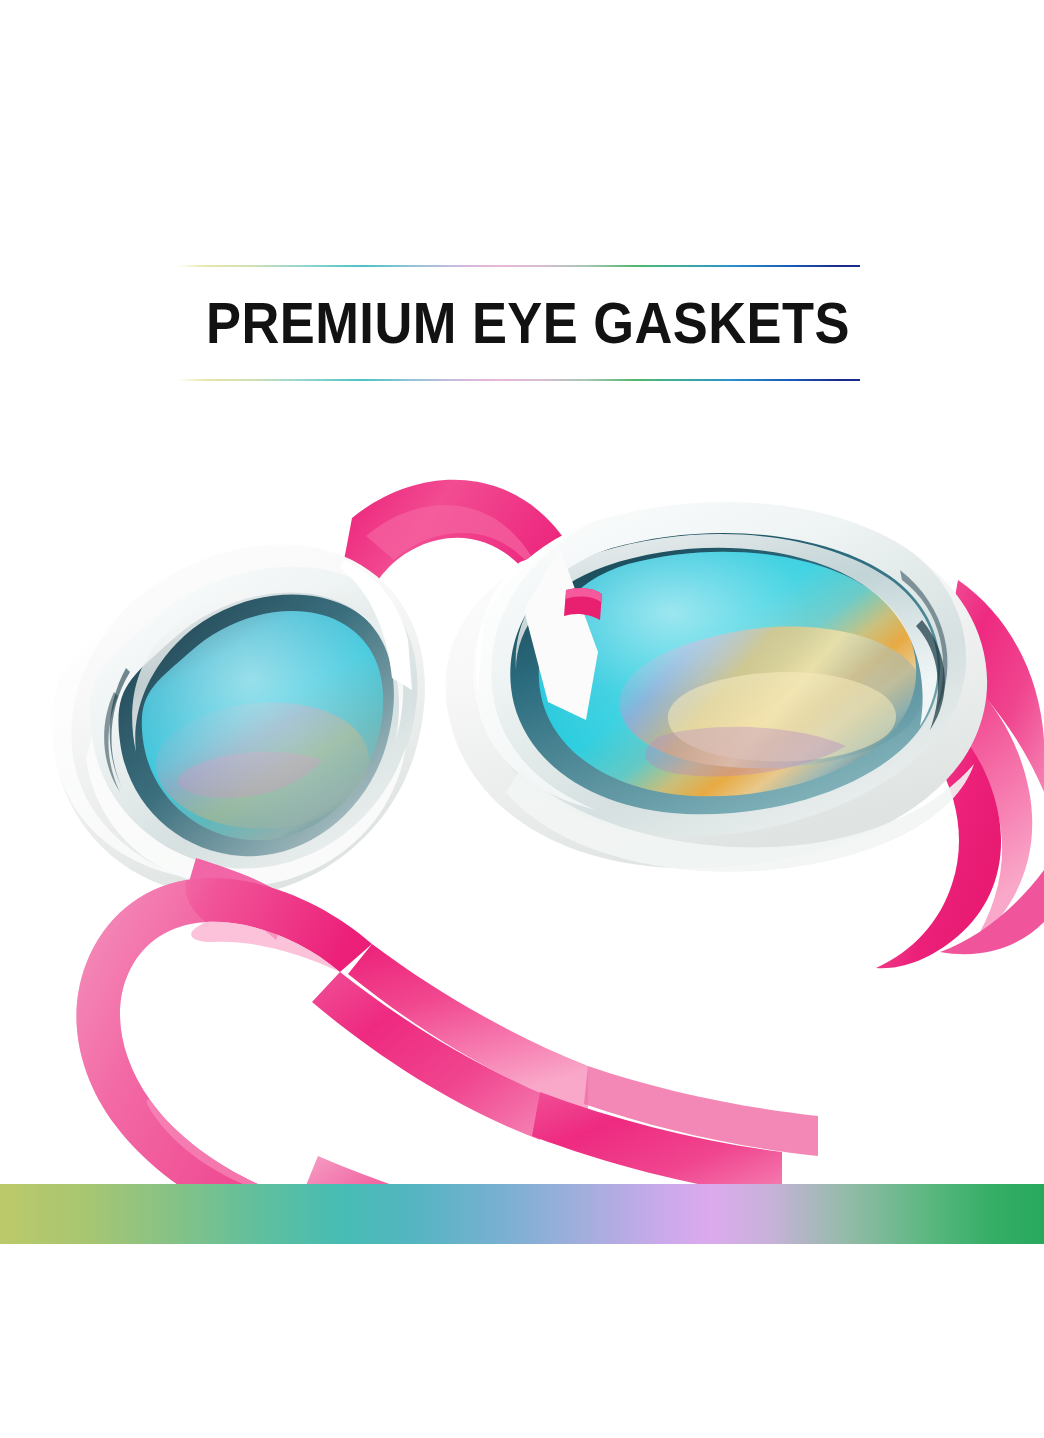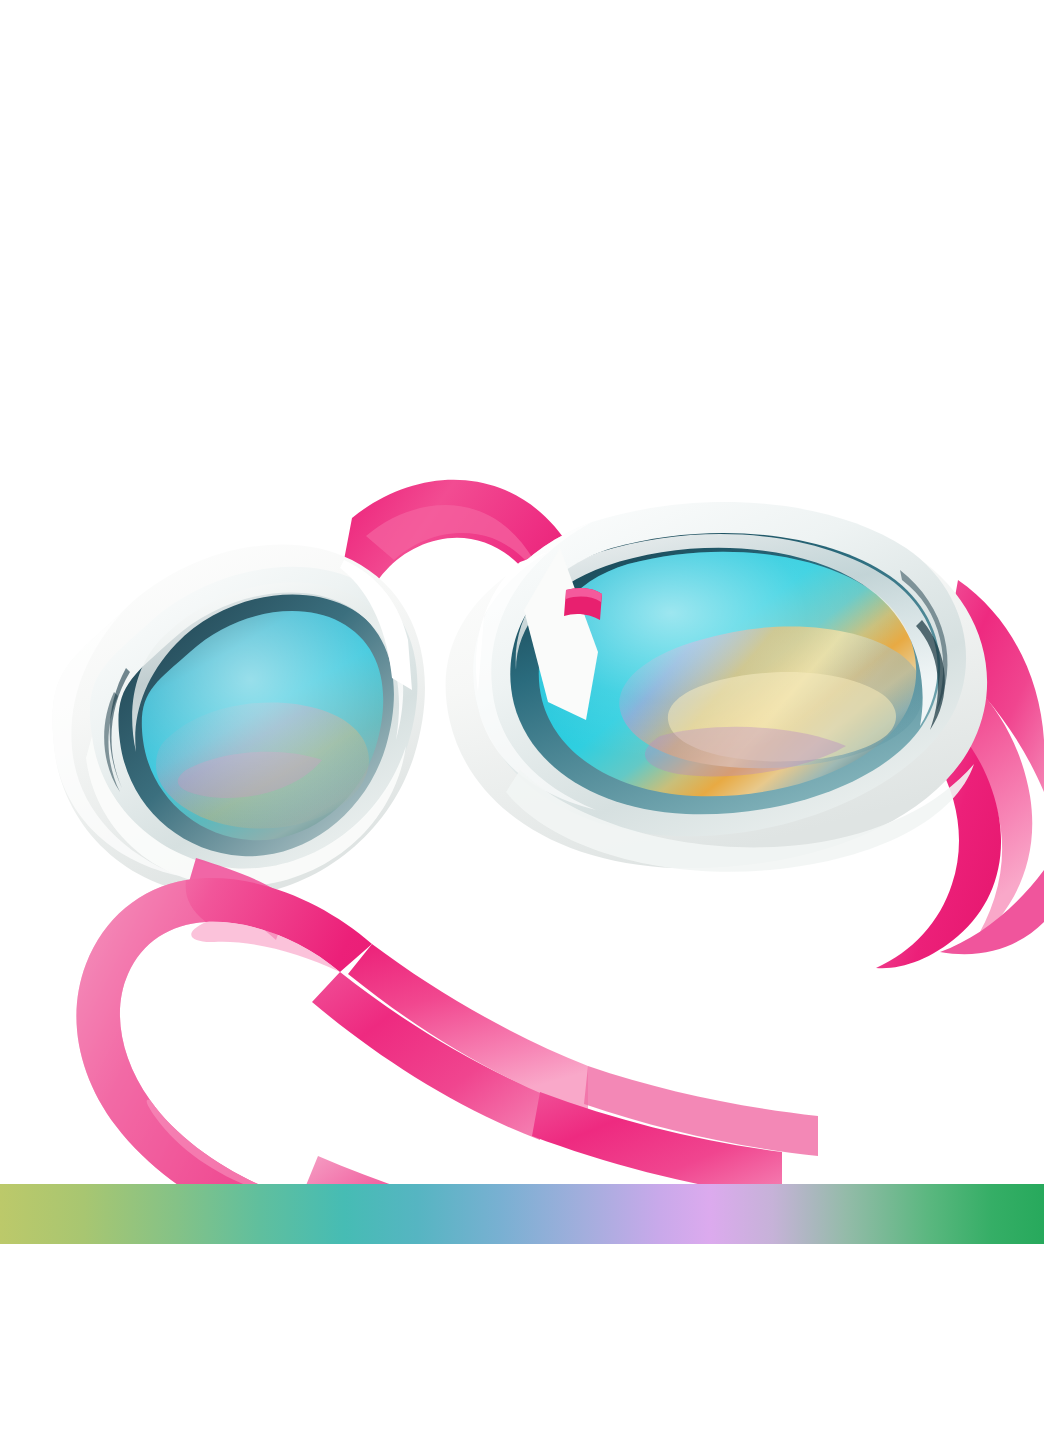--- a/index.html
+++ b/index.html
@@ -313,20 +313,25 @@
         <path d="M300 760 C392 800 500 832 606 846 L606 798 C508 784 406 754 318 716 Z" fill="url(#strapC)"></path>
         <path d="M540 652 C620 682 704 702 782 712 L782 758 C700 748 612 726 532 696 Z" fill="url(#strapA)"></path>
         <path d="M588 626 C664 652 744 668 818 676 L818 716 C742 708 660 690 584 664 Z" fill="#f06aa4" opacity="0.8"></path>
 
         <path d="M206 482 C250 480 300 498 340 532 C298 512 252 500 214 502 C192 503 180 494 206 482 Z" fill="#f9a8ca" opacity="0.7"></path>
         <path d="M150 660 C184 708 246 744 300 760 C244 752 186 720 156 678 C146 664 144 658 150 660 Z" fill="#f9a0c6" opacity="0.5"></path>
       </g>
     </svg>
   </div>
 
+  <div class="header-block">
+    <div class="rule rule-top"></div>
+    <div class="headline">PREMIUM EYE GASKETS</div>
+    <div class="rule rule-bottom"></div>
+  </div>
 
   <div class="body-copy">
     <span class="line">Provide a comfortable</span>
     <span class="line">and secure fit for explosive</span>
     <span class="line">starts and powerful turns</span>
   </div>
 
   <div class="bottom-bar"></div>
 
 </div>

